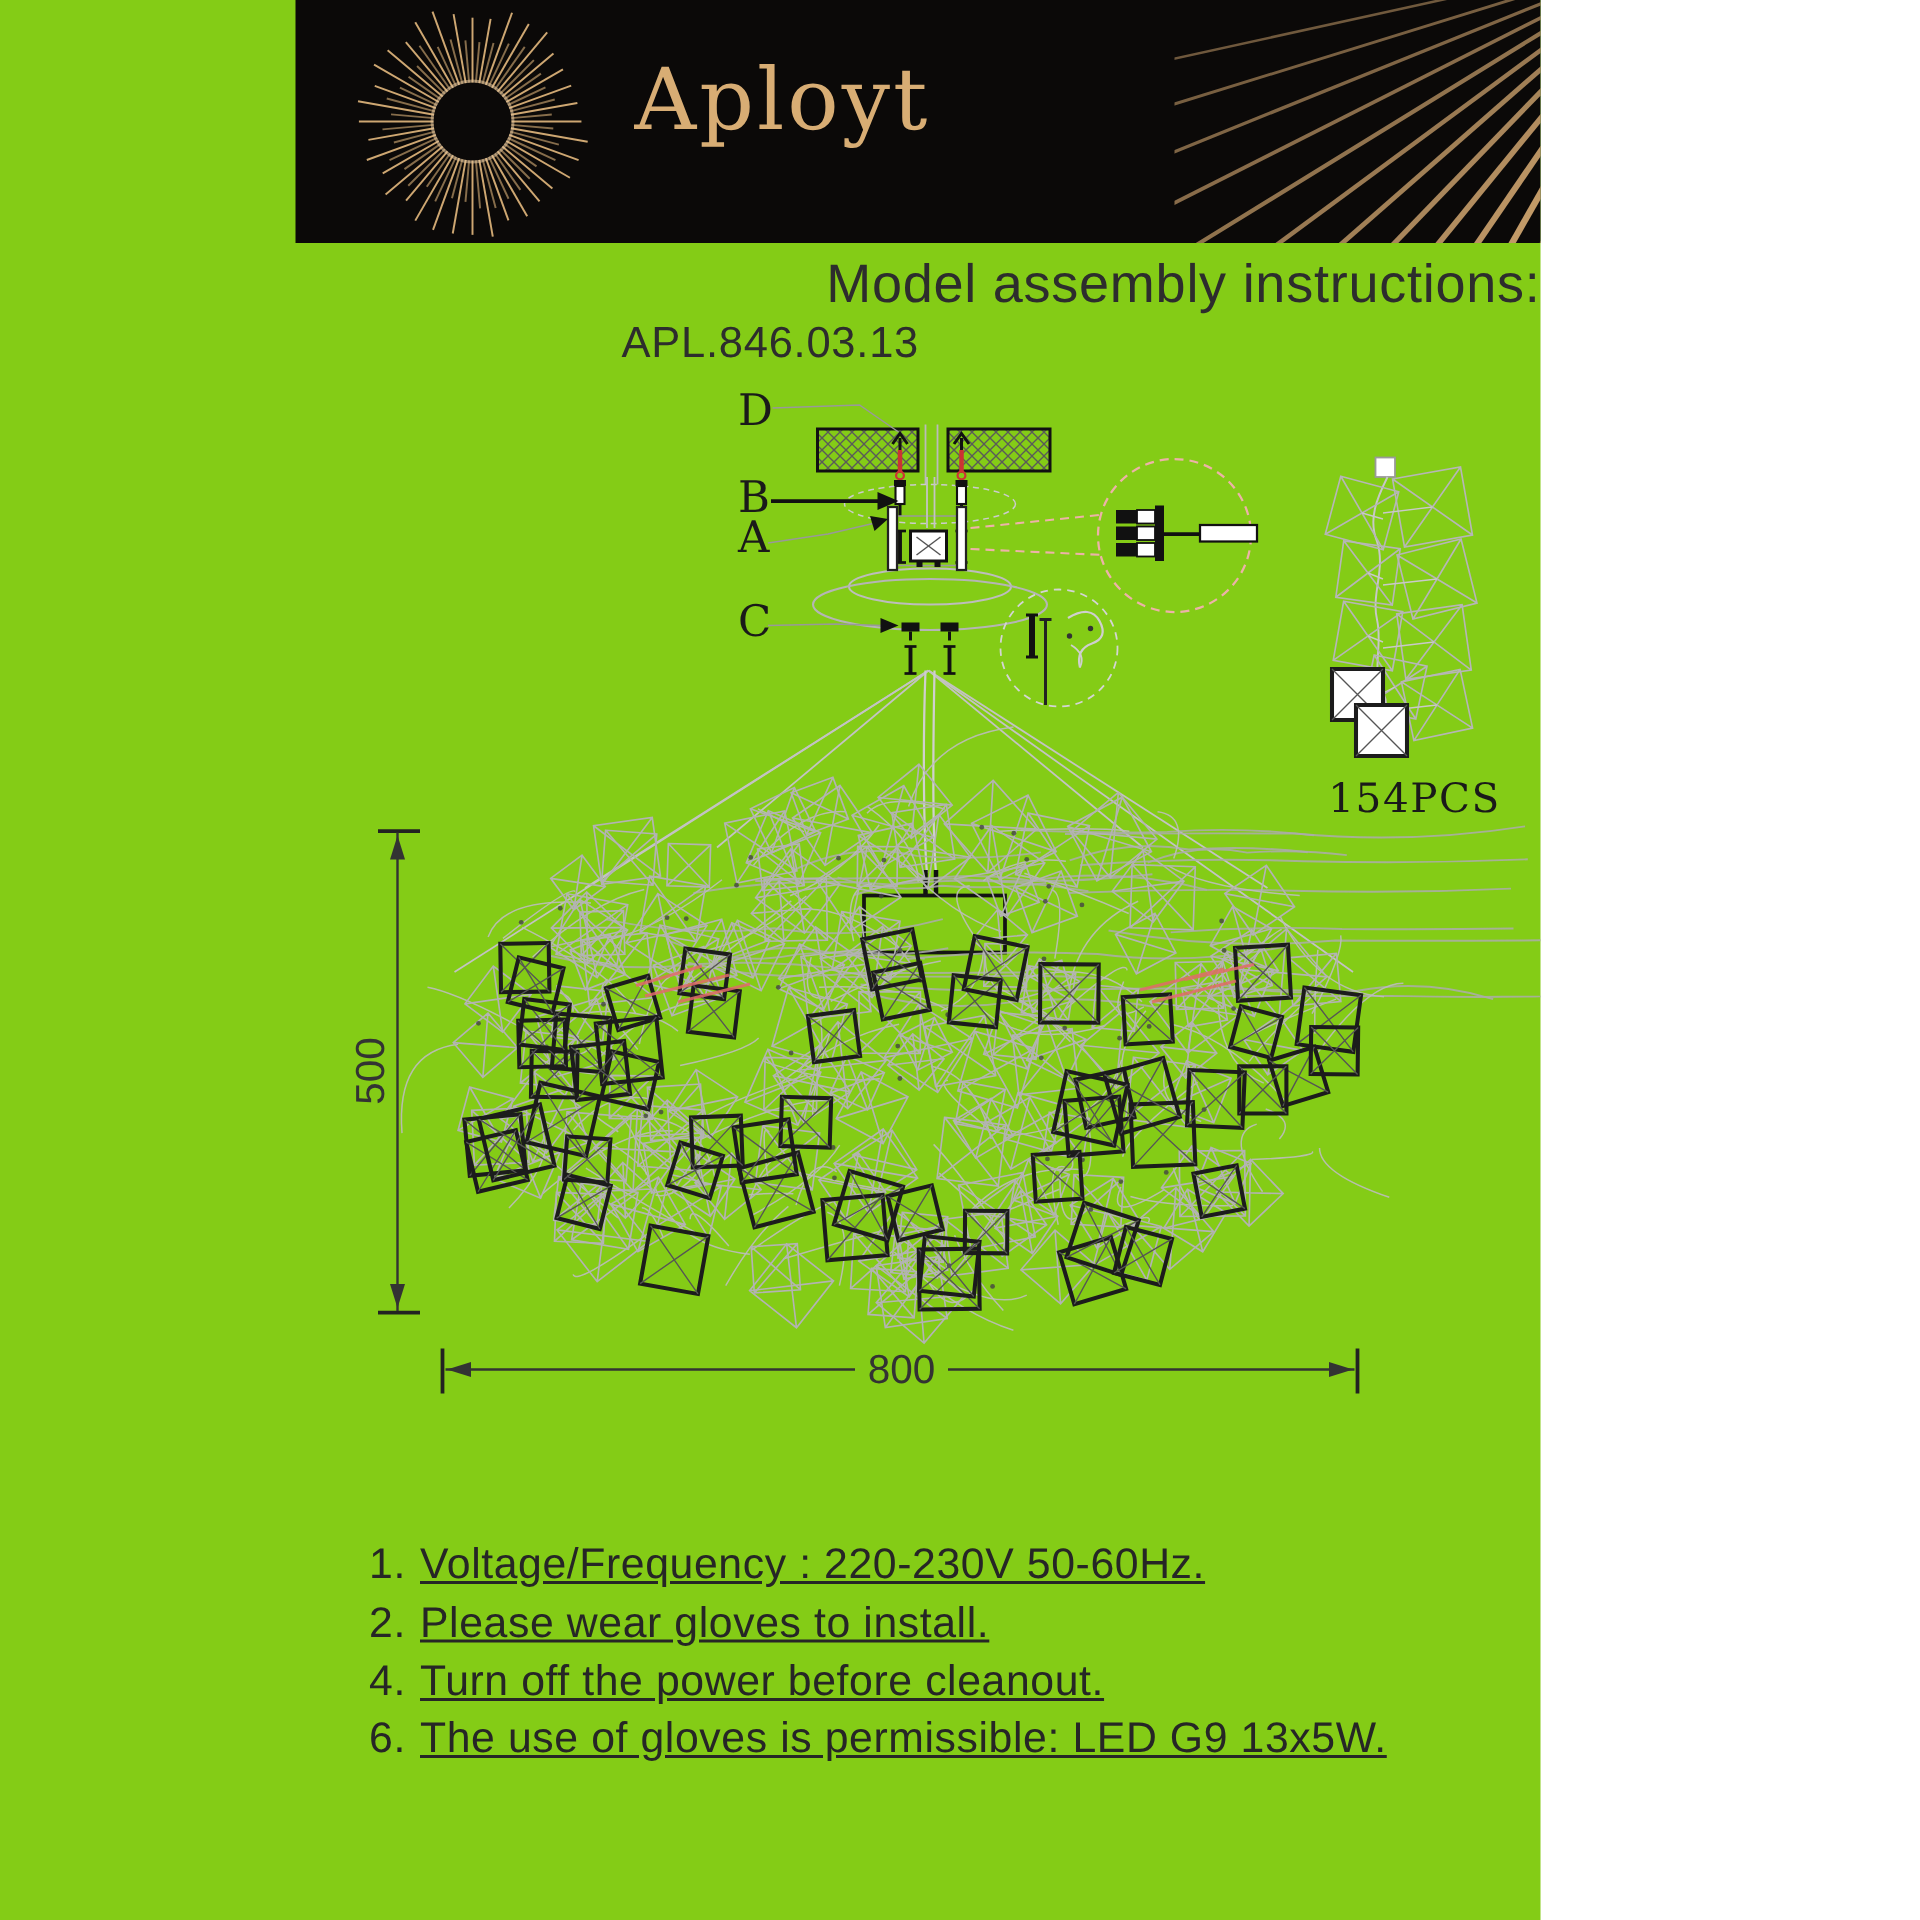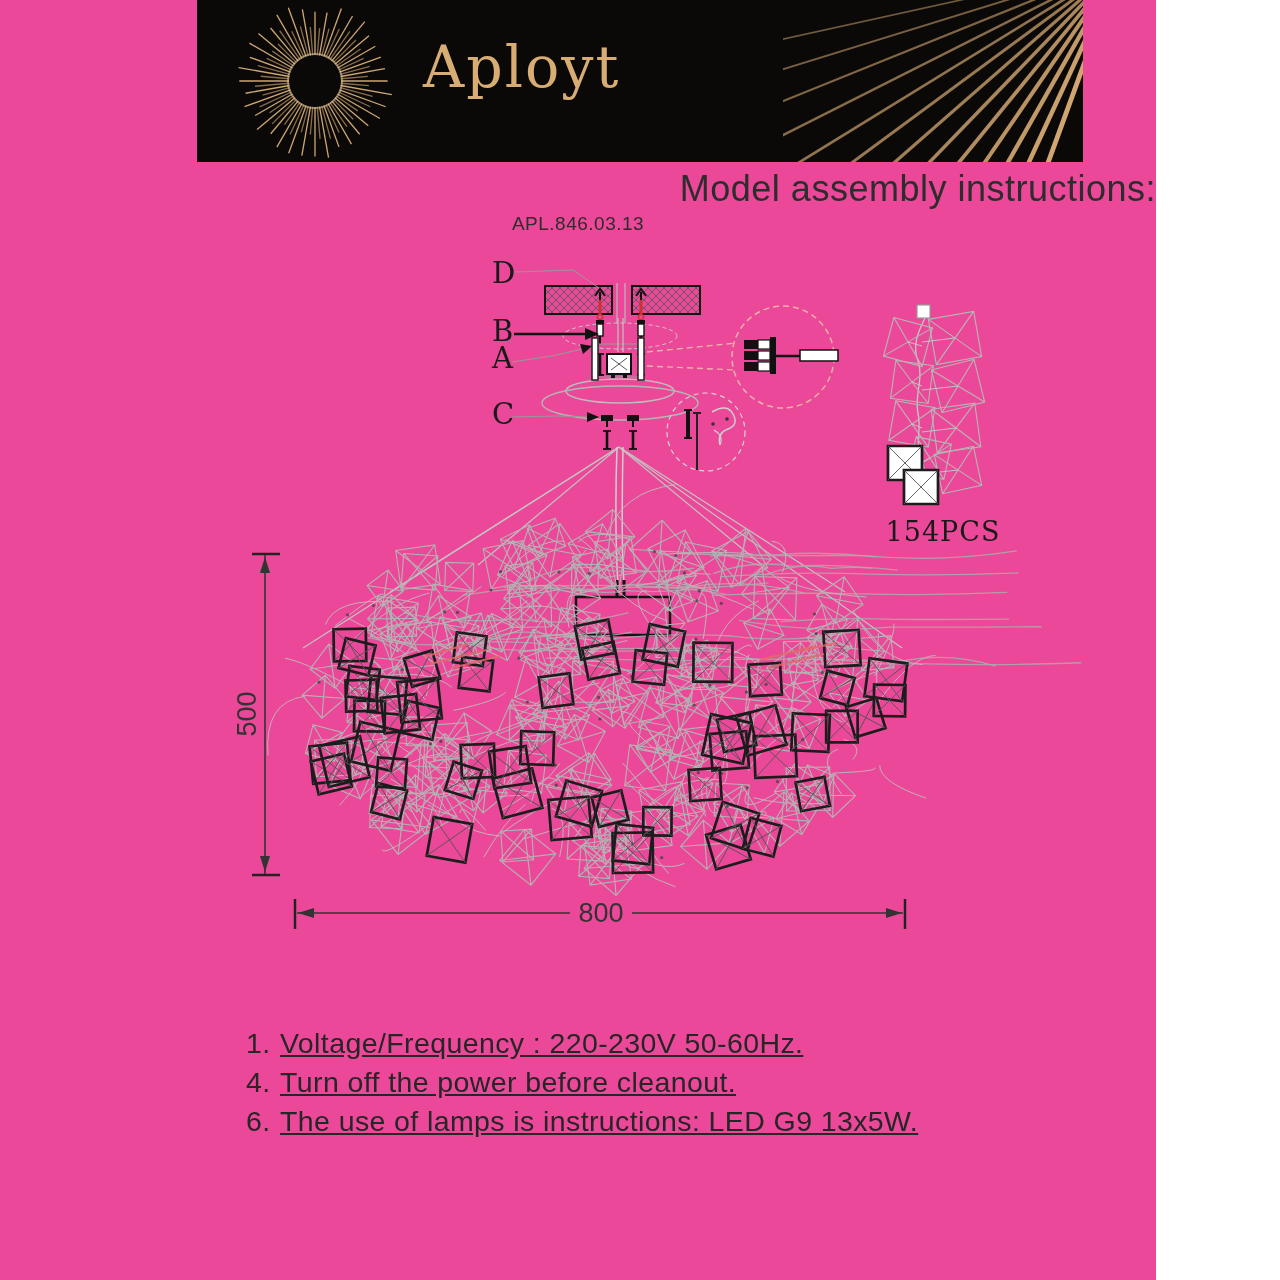--- a/index.html
+++ b/index.html
@@ -1,28 +1,28 @@
 <!DOCTYPE html>
 <html><head>
 <meta charset="utf-8">
 <style>
   html,body{margin:0;padding:0;background:#ffffff;}
-  .page{position:relative;width:1156px;height:1280px;background:#ec4899;overflow:hidden;
+  .page{position:relative;width:1027px;height:1280px;background:#84cc16;overflow:hidden;
         font-family:"Liberation Sans",sans-serif;}
   
   .banner{position:absolute;left:197px;top:0;width:886px;height:162px;background:#0b0908;overflow:hidden;}
   .logo-svg{position:absolute;left:33px;top:0;}
   .brand{position:absolute;left:226px;top:34px;font-family:"DejaVu Serif",serif;
          font-size:57px;font-weight:400;color:#d8ad74;letter-spacing:2px;}
   .rays-svg{position:absolute;right:0;top:0;}
   
   .title{position:absolute;top:168px;left:0;width:100%;text-align:right;
          font-size:36px;color:#2d2d2d;letter-spacing:.5px;}
   .model{position:absolute;top:213px;left:0;width:100%;text-align:center;
-         font-size:19px;color:#2d2d2d;letter-spacing:.5px;}
+         font-size:29px;color:#2d2d2d;letter-spacing:.5px;}
   
   .diagram{position:absolute;left:0;top:255px;}
   text.part-label{font-family:"DejaVu Serif",serif;font-size:29px;fill:#1a1a1a;}
   text.dim-label{font-family:"Liberation Sans",sans-serif;font-size:27px;fill:#333;}
   text.count-label{font-family:"DejaVu Serif",serif;font-size:27px;fill:#1a1a1a;letter-spacing:1px;}
   
   .instructions{position:absolute;left:246px;top:1024px;font-size:28.5px;color:#262626;letter-spacing:.4px;}
   .irow{line-height:38.8px;white-space:nowrap;text-decoration:underline;}
   .inum{display:inline-block;width:34px;}
 </style>
@@ -742,16 +742,17 @@
       <line x1="297" y1="913" x2="570" y2="913" stroke="#333" stroke-width="1.6"></line>
       <line x1="632" y1="913" x2="903" y2="913" stroke="#333" stroke-width="1.6"></line>
       <polygon points="298,913 314,908 314,918" fill="#333"></polygon>
       <polygon points="902,913 886,908 886,918" fill="#333"></polygon>
       <text class="dim-label" x="601" y="922" text-anchor="middle">800</text>
     </g>
   </svg>
 
   <div class="instructions">
     <div class="irow"><span class="inum">1.</span><span>Voltage/Frequency : 220-230V 50-60Hz.</span></div>
+    <div class="irow"><span class="inum">2.</span><span>Please wear gloves to install.</span></div>
     <div class="irow"><span class="inum">4.</span><span>Turn off the power before cleanout.</span></div>
-    <div class="irow"><span class="inum">6.</span><span>The use of lamps is instructions: LED G9 13x5W.</span></div>
+    <div class="irow"><span class="inum">6.</span><span>The use of gloves is permissible: LED G9 13x5W.</span></div>
   </div>
 </div>
 
 </body></html>

